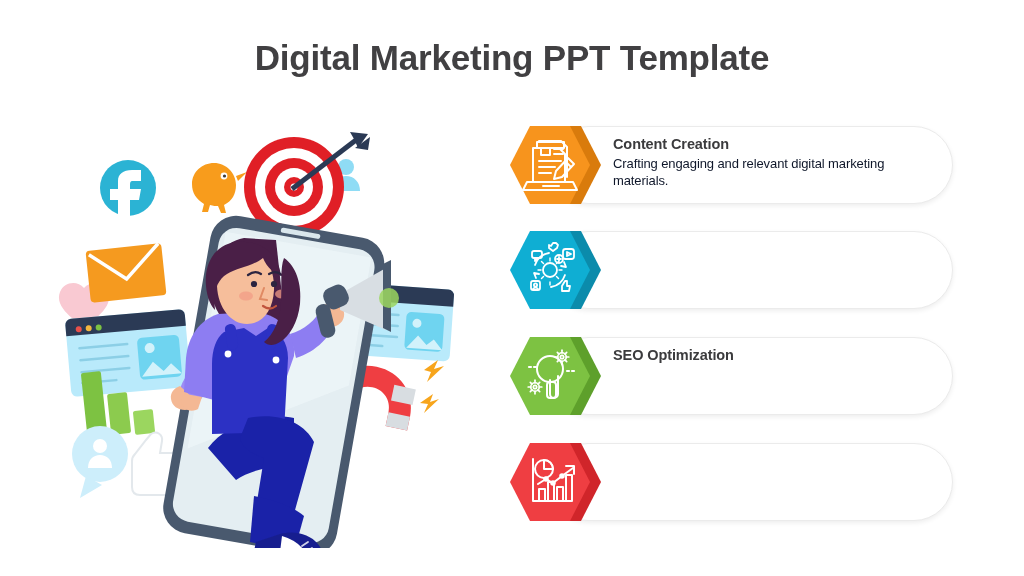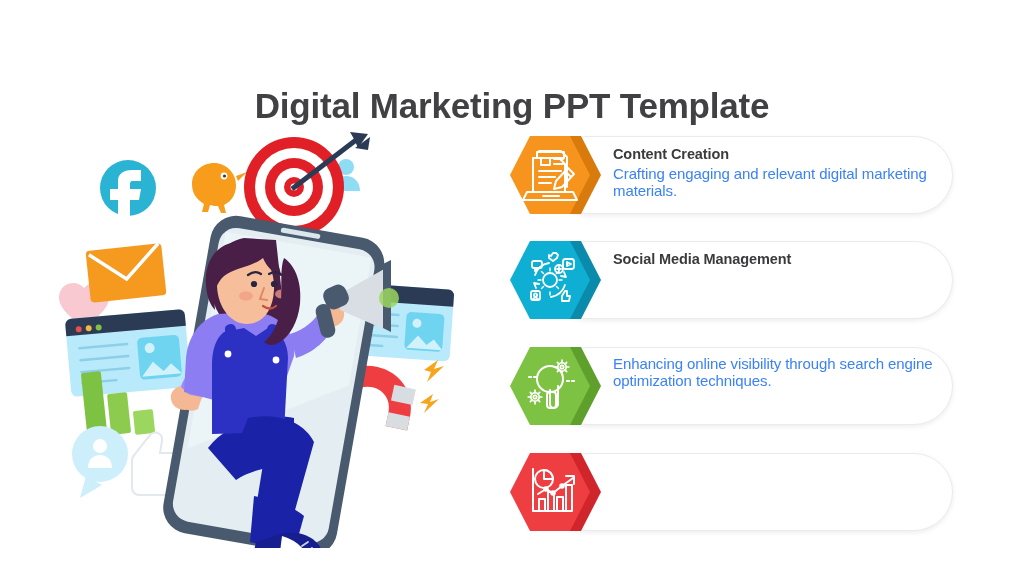--- a/index.html
+++ b/index.html
@@ -19,38 +19,37 @@
   .slide-title {
     position: absolute;
     top: 38px;
     left: 0;
     width: 1024px;
     text-align: center;
     font-size: 35px;
     font-weight: bold;
     color: #414042;
     letter-spacing: -0.2px;
-    margin-top: 48px;
   }
 
   
   .illustration {
     position: absolute;
     left: 58px;
     top: 118px;
     width: 430px;
     height: 430px;
   }
   .illustration svg { display: block; }
 
   
   .features {
     position: absolute;
     left: 505px;
-    top: 134px;
+    top: 124px;
     width: 460px;
     height: 412px;
   }
   .feature-row {
     position: absolute;
     left: 0;
     width: 450px;
     height: 82px;
   }
   .feature-row.r0 { top: 0px; }
@@ -78,22 +77,22 @@
   }
   .feature-title {
     font-size: 14.5px;
     font-weight: bold;
     color: #3b3b3d;
     line-height: 18px;
     margin-bottom: 3px;
     letter-spacing: -0.1px;
   }
   .feature-desc {
-    font-size: 15px;
-    color: #3b82f6;
+    font-size: 13px;
+    color: #0f172a;
     line-height: 16.5px;
     letter-spacing: -0.1px;
   }
 
   .hex-wrap {
     position: absolute;
     left: 0;
     top: 0;
     width: 96px;
     height: 82px;
@@ -344,21 +343,20 @@
           <circle cx="54" cy="30" r="4"></circle>
           <path d="M52 30 h4 M54 28 v4"></path>
           <rect x="26" y="52" width="9" height="9" rx="2"></rect>
           <circle cx="30.5" cy="56" r="1.6"></circle>
           <path d="M28 60 a3 3 0 0 1 5 0"></path>
           <path d="M57 57 l3 -5 l2 0 l0 5 l3 0 l-1 5 l-7 0 z"></path>
         </g>
       </svg>
     </div>
     <div class="feature-text">
-      <div class="feature-title">Social Media Management</div>
     </div>
   </div>
 
   <div class="feature-row r2">
     <div class="feature-card"></div>
     <div class="hex-wrap">
       <svg width="96" height="82" viewBox="0 0 96 82">
         <polygon points="36,2 76,2 96,41 76,80 36,80 16,41" fill="#5EA02B"></polygon>
         <polygon points="25,2 65,2 85,41 65,80 25,80 5,41" fill="#7DC242"></polygon>
         <g fill="none" stroke="#ffffff" stroke-width="2" stroke-linecap="round" stroke-linejoin="round">
@@ -396,21 +394,21 @@
           <g stroke-width="2.2" stroke-linecap="round">
             <line x1="24" y1="32" x2="26" y2="32"></line>
             <line x1="29" y1="32" x2="31" y2="32"></line>
             <line x1="62" y1="36" x2="64" y2="36"></line>
             <line x1="67" y1="36" x2="69" y2="36"></line>
           </g>
         </g>
       </svg>
     </div>
     <div class="feature-text">
-      <div class="feature-desc">Enhancing online visibility through search engine optimization techniques.</div>
+      <div class="feature-title">SEO Optimization</div>
     </div>
   </div>
 
   <div class="feature-row r3">
     <div class="feature-card"></div>
     <div class="hex-wrap">
       <svg width="96" height="82" viewBox="0 0 96 82">
         <polygon points="36,2 76,2 96,41 76,80 36,80 16,41" fill="#D0252A"></polygon>
         <polygon points="25,2 65,2 85,41 65,80 25,80 5,41" fill="#EF3E42"></polygon>
         <g fill="none" stroke="#ffffff" stroke-width="2" stroke-linecap="round" stroke-linejoin="round">

